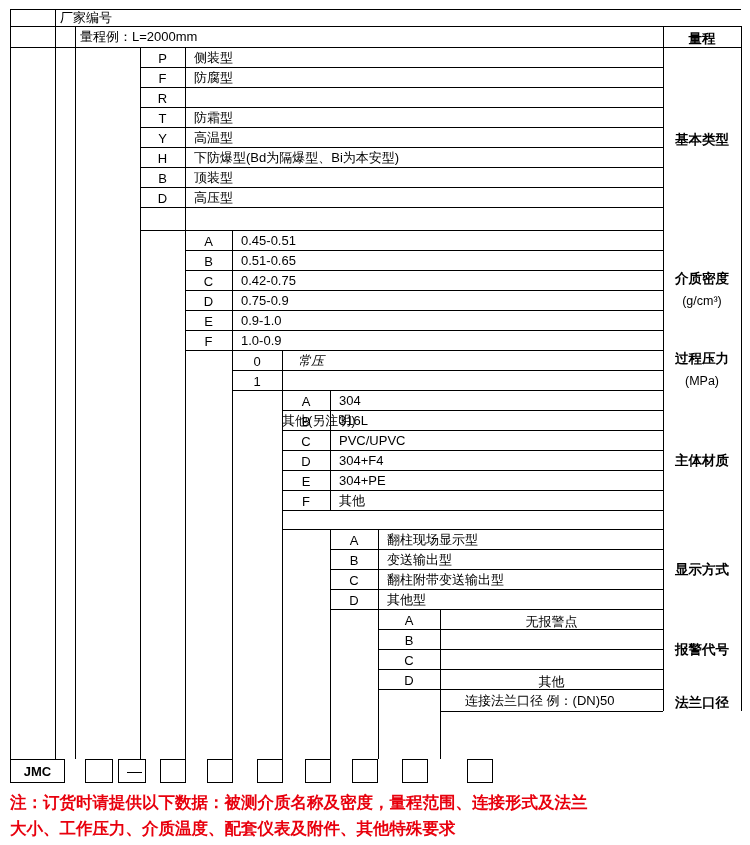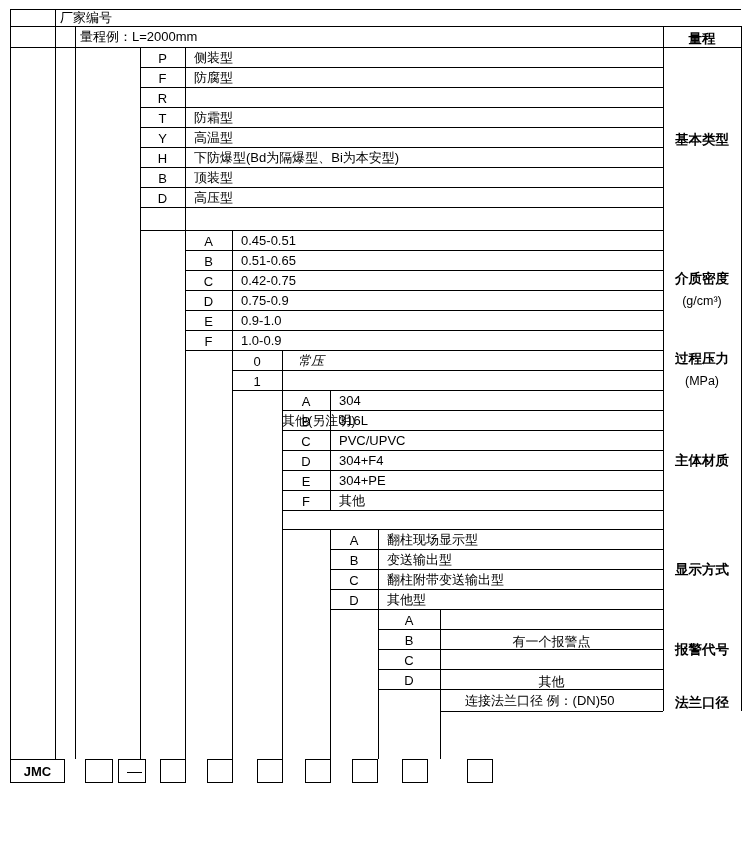--- a/index.html
+++ b/index.html
@@ -377,35 +377,35 @@
     <div class="vline" style="left:140px;top:609px;height:20px;"></div>
     <div class="vline" style="left:185px;top:609px;height:20px;"></div>
     <div class="vline" style="left:232px;top:609px;height:20px;"></div>
     <div class="vline" style="left:282px;top:609px;height:20px;"></div>
     <div class="vline" style="left:330px;top:609px;height:20px;"></div>
     <div class="vline" style="left:378px;top:609px;height:20px;"></div>
     <div class="vline" style="left:440px;top:609px;height:20px;"></div>
     <div class="vline" style="left:663px;top:609px;height:20px;"></div>
     <div class="vline" style="left:741px;top:609px;height:20px;"></div>
     <div class="code" style="left:378px;top:613px;width:62px;">A</div>
+    <div class="code" style="left:440px;top:613px;width:223px;">无报警点</div>
     <div class="rowline" style="left:378px;top:629px;width:285px;"></div>
     <div class="vline" style="left:10px;top:629px;height:20px;"></div>
     <div class="vline" style="left:55px;top:629px;height:20px;"></div>
     <div class="vline" style="left:75px;top:629px;height:20px;"></div>
     <div class="vline" style="left:140px;top:629px;height:20px;"></div>
     <div class="vline" style="left:185px;top:629px;height:20px;"></div>
     <div class="vline" style="left:232px;top:629px;height:20px;"></div>
     <div class="vline" style="left:282px;top:629px;height:20px;"></div>
     <div class="vline" style="left:330px;top:629px;height:20px;"></div>
     <div class="vline" style="left:378px;top:629px;height:20px;"></div>
     <div class="vline" style="left:440px;top:629px;height:20px;"></div>
     <div class="vline" style="left:663px;top:629px;height:20px;"></div>
     <div class="vline" style="left:741px;top:629px;height:20px;"></div>
     <div class="code" style="left:378px;top:633px;width:62px;">B</div>
-    <div class="code" style="left:440px;top:633px;width:223px;">有一个报警点</div>
     <div class="rowline" style="left:378px;top:649px;width:285px;"></div>
     <div class="vline" style="left:10px;top:649px;height:20px;"></div>
     <div class="vline" style="left:55px;top:649px;height:20px;"></div>
     <div class="vline" style="left:75px;top:649px;height:20px;"></div>
     <div class="vline" style="left:140px;top:649px;height:20px;"></div>
     <div class="vline" style="left:185px;top:649px;height:20px;"></div>
     <div class="vline" style="left:232px;top:649px;height:20px;"></div>
     <div class="vline" style="left:282px;top:649px;height:20px;"></div>
     <div class="vline" style="left:330px;top:649px;height:20px;"></div>
     <div class="vline" style="left:378px;top:649px;height:20px;"></div>
@@ -459,13 +459,15 @@
     <div class="legbox" style="left:85px;top:759px;width:28px;height:24px;"></div>
     <div class="legbox" style="left:118px;top:759px;width:28px;height:24px;"></div>
     <div class="legbox" style="left:160px;top:759px;width:26px;height:24px;"></div>
     <div class="legbox" style="left:207px;top:759px;width:26px;height:24px;"></div>
     <div class="legbox" style="left:257px;top:759px;width:26px;height:24px;"></div>
     <div class="legbox" style="left:305px;top:759px;width:26px;height:24px;"></div>
     <div class="legbox" style="left:352px;top:759px;width:26px;height:24px;"></div>
     <div class="legbox" style="left:402px;top:759px;width:26px;height:24px;"></div>
     <div class="legbox" style="left:467px;top:759px;width:26px;height:24px;"></div>
     <div class="dash" style="left:127px;top:762px;">—</div>
+    <div class="note" style="left:10px;top:789px;">注：订货时请提供以下数据：被测介质名称及密度，量程范围、连接形式及法兰</div>
+    <div class="note" style="left:10px;top:815px;">大小、工作压力、介质温度、配套仪表及附件、其他特殊要求</div>
   </div>
 
 </body></html>

